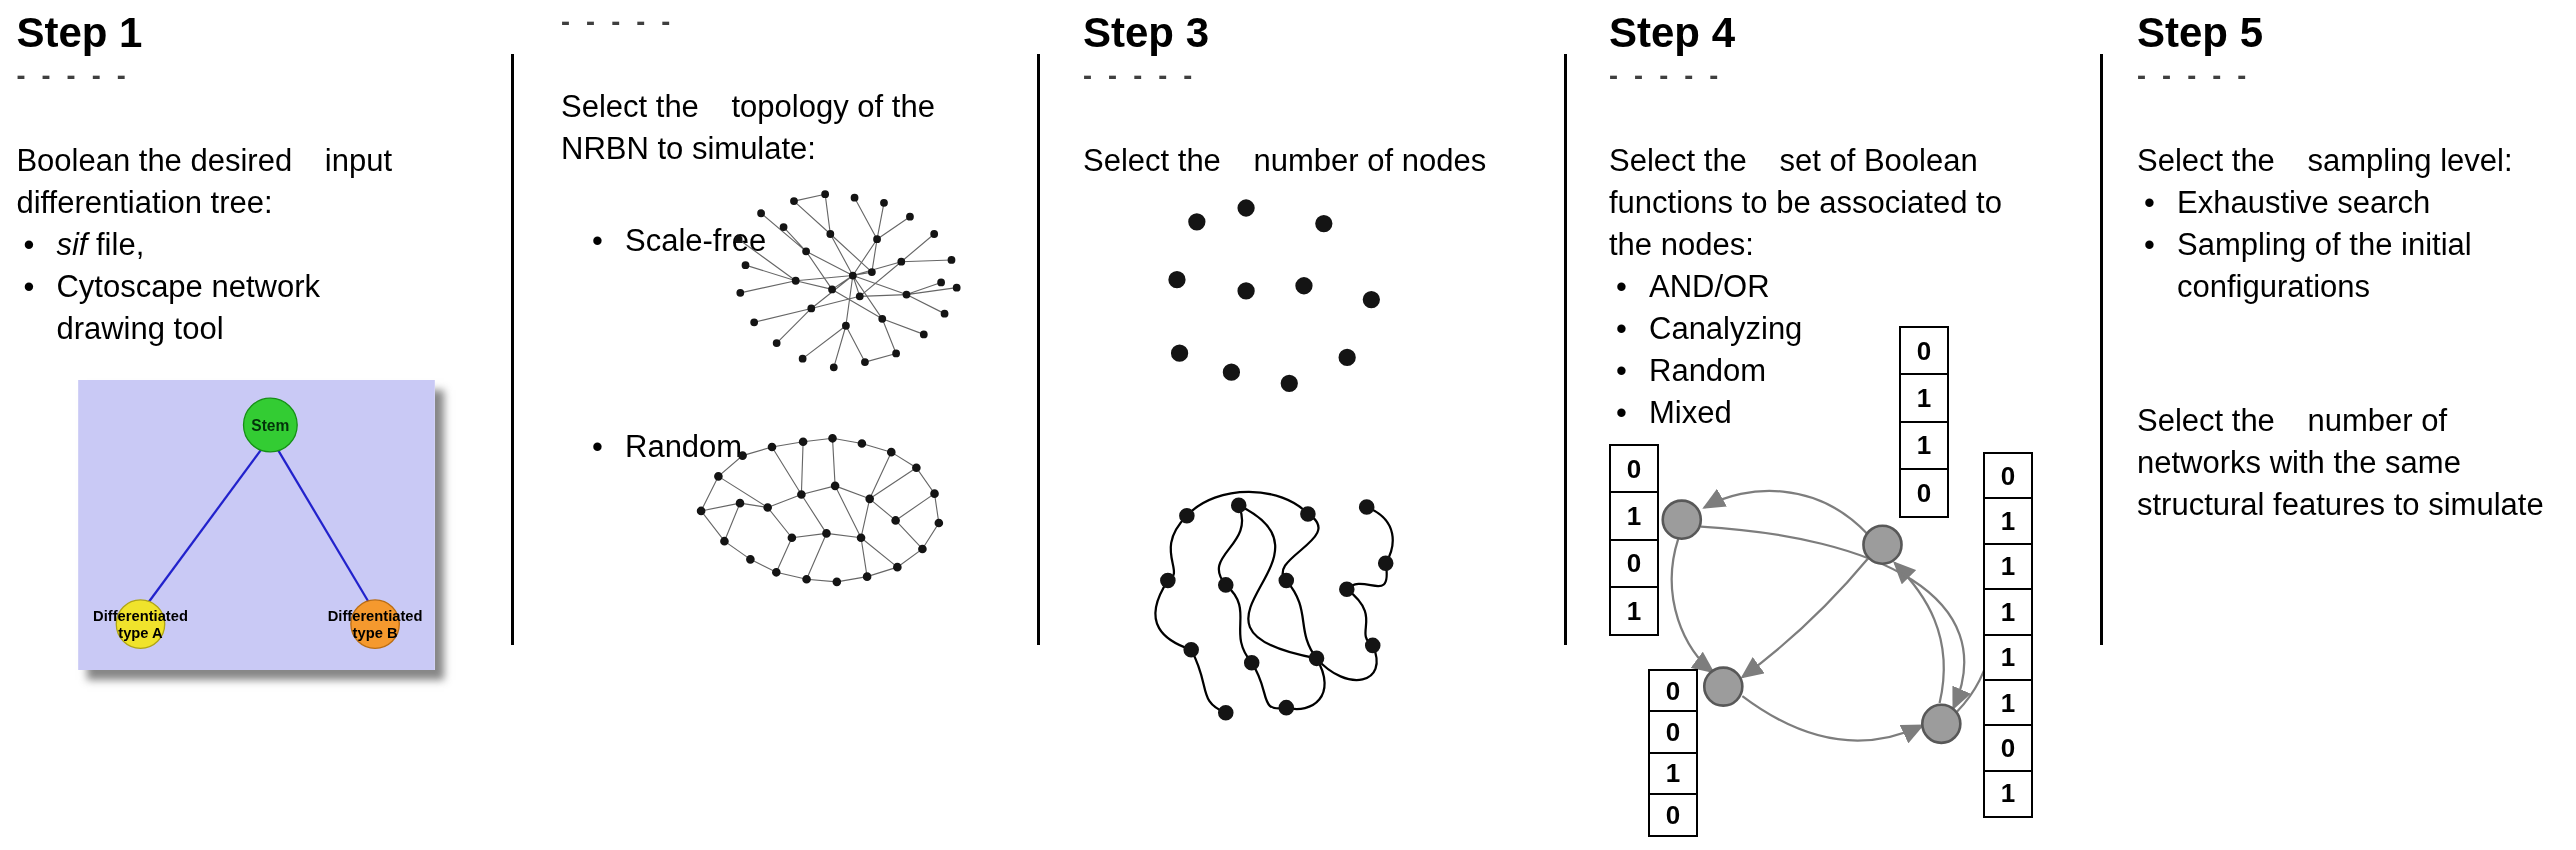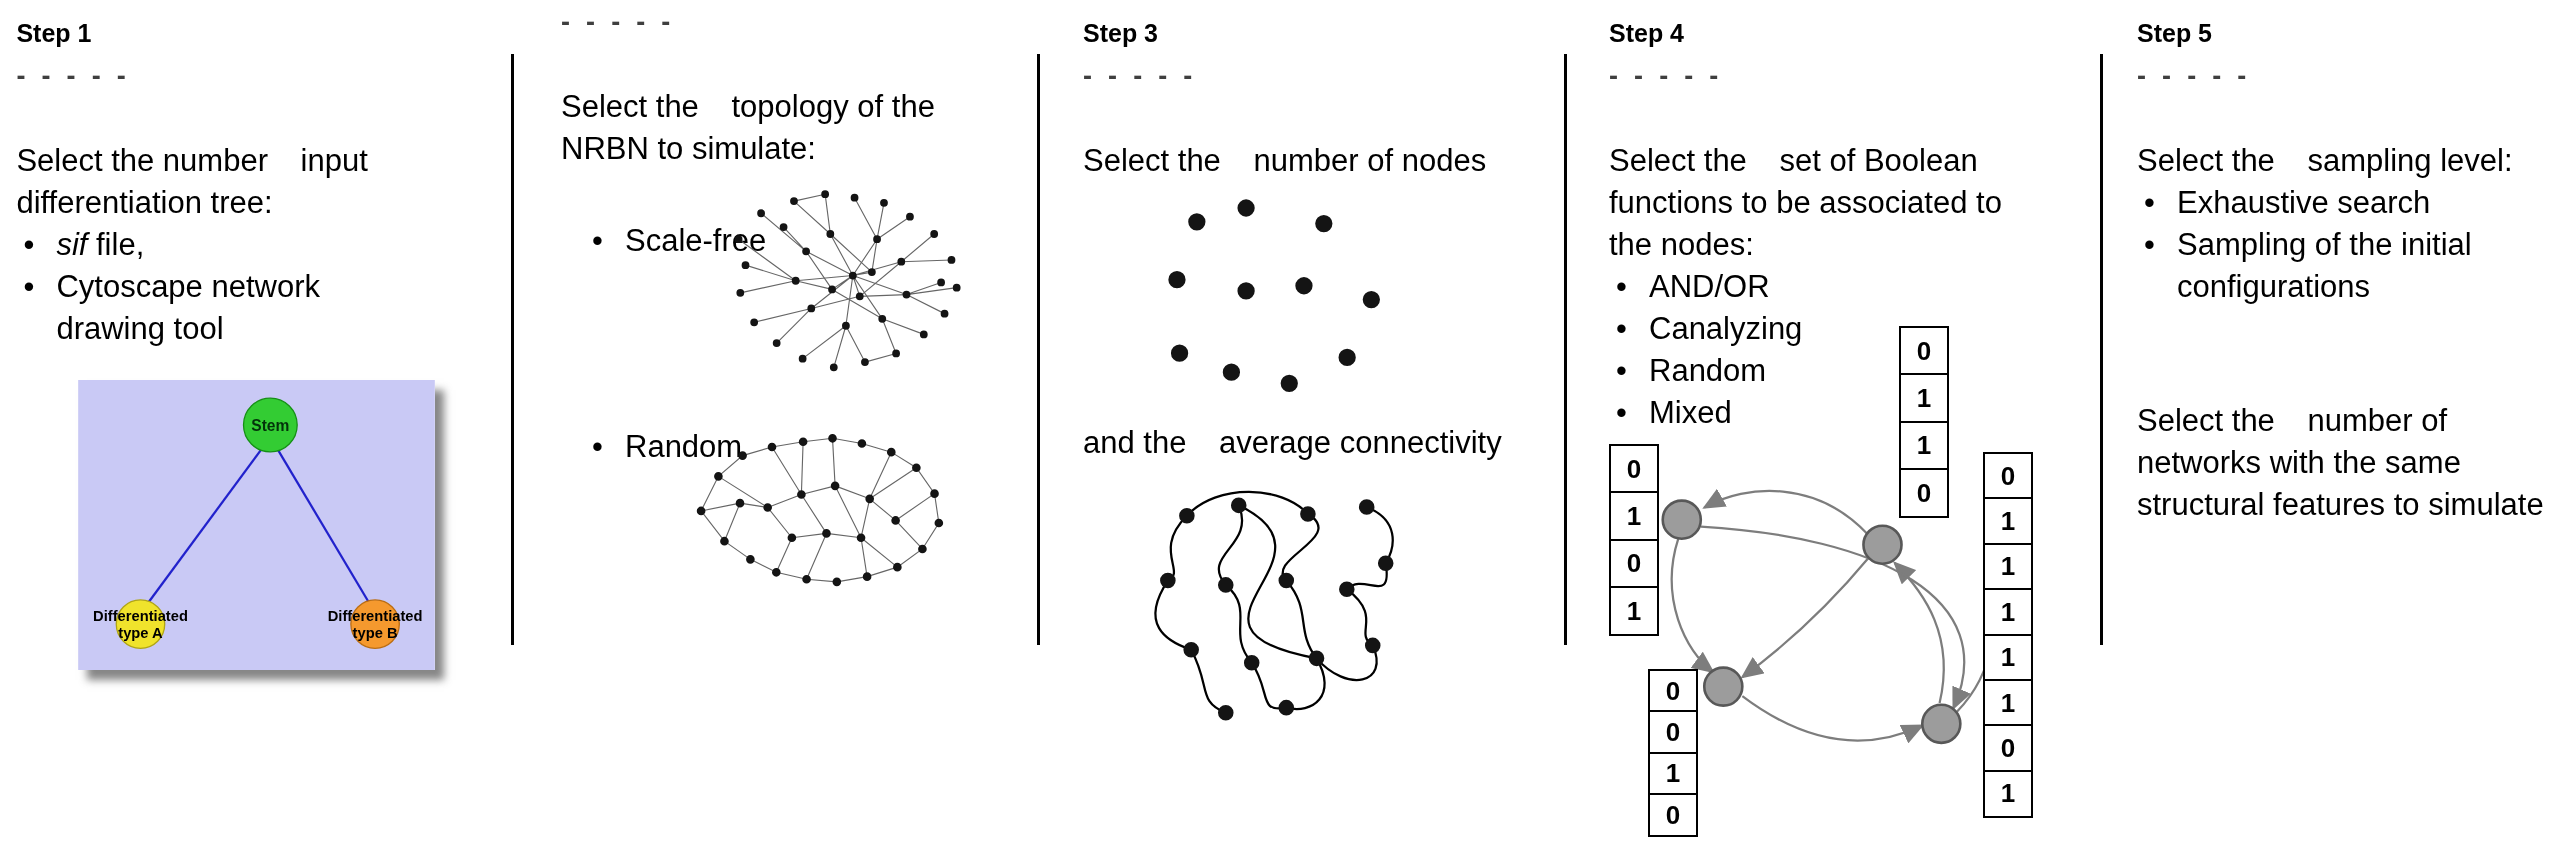--- a/index.html
+++ b/index.html
@@ -6,21 +6,21 @@
   html,body { width:2576px; height:851px; }
   body {
     background:#ffffff;
     font-family:"Liberation Sans", sans-serif;
     color:#000;
     position:relative;
     overflow:hidden;
   }
   .divider { position:absolute; top:54px; width:2.6px; height:591px; background:#000; }
   .col { position:absolute; top:0; height:851px; }
-  .step-title { font-size:25px; font-weight:bold; line-height:42px; margin-top:12px; }
+  .step-title { font-size:42px; font-weight:bold; line-height:42px; margin-top:12px; }
   .step-dashes { margin-top:5.2px; font-size:27px; line-height:35px; font-weight:bold; color:#3f3f3f; letter-spacing:4.3px; }
   .para { font-size:31px; line-height:42px; white-space:pre-line; }
   .para b { font-weight:normal;margin-left:24px; }
   .intro { margin-top:46px; }
   .bullets { list-style:none; }
   .bullet { display:flex; font-size:31px; line-height:42px; }
   .bullet-marker { flex:0 0 40px; padding-left:7px; }
   .bullet-text { white-space:pre-line; }
   .bullet-text i { }
   .abs { position:absolute; }
@@ -51,21 +51,21 @@
 <body>
 
 <div class="divider" style="left:511px"></div>
 <div class="divider" style="left:1037px"></div>
 <div class="divider" style="left:1564px"></div>
 <div class="divider" style="left:2100px"></div>
 
 <section class="col" style="left:16.4px;width:485px">
   <h2 class="step-title">Step 1</h2>
   <div class="step-dashes">- - - - -</div>
-  <p class="para intro"><span>Select the number </span><b>input
+  <p class="para intro"><span>Boolean the desired </span><b>input
 differentiation tree</b><span>:</span></p>
   <ul class="bullets">
     <li class="bullet">
       <span class="bullet-marker">•</span>
       <span class="bullet-text"><i>sif</i><span> file,</span></span>
     </li>
     <li class="bullet">
       <span class="bullet-marker">•</span>
       <span class="bullet-text">Cytoscape network
 drawing tool</span>
@@ -126,21 +126,20 @@
 
 <section class="col" style="left:1083px;width:519px">
   <h2 class="step-title">Step 3</h2>
   <div class="step-dashes">- - - - -</div>
   <p class="para intro"><span>Select the </span><b>number of nodes</b></p>
 
   <svg class="abs" style="left:72px;top:189px" width="234" height="203" viewBox="0 0 270 235">
     <path class="net-dots" stroke-width="20" d="M48 38h0M105 22h0M195 40h0M25 105h0M105 118h0M172 112h0M250 128h0M28 190h0M88 212h0M155 225h0M222 195h0"></path>
   </svg>
 
-  <p class="para abs" style="left:0;top:422px;width:519px"><span>and the </span><b>average connectivity</b></p>
 
   <svg class="abs" style="left:52px;top:481px" width="268" height="251" viewBox="0 0 310 290">
     <g>
       <path class="curve" d="M60,40 C95,2 170,5 200,38"></path>
       <path class="curve" d="M60,40 C20,80 60,105 38,115"></path>
       <path class="curve" d="M120,28 C140,75 75,85 105,120"></path>
       <path class="curve" d="M200,38 C245,65 150,90 175,115"></path>
       <path class="curve" d="M268,30 C305,45 302,75 290,95"></path>
       <path class="curve" d="M290,95 C298,145 265,105 245,125"></path>
       <path class="curve" d="M38,115 C5,165 35,185 65,195"></path>

